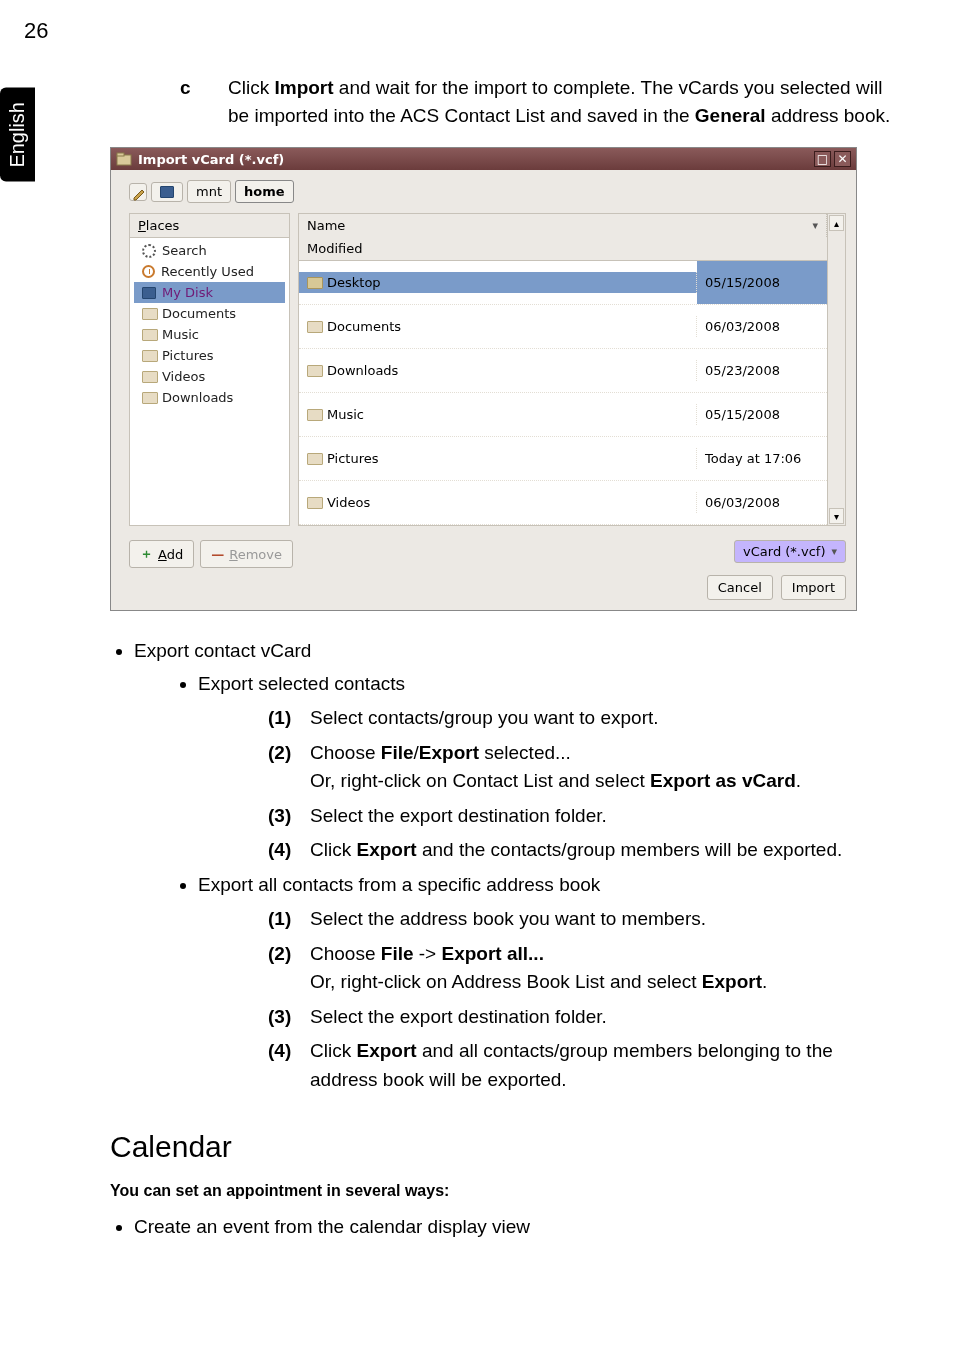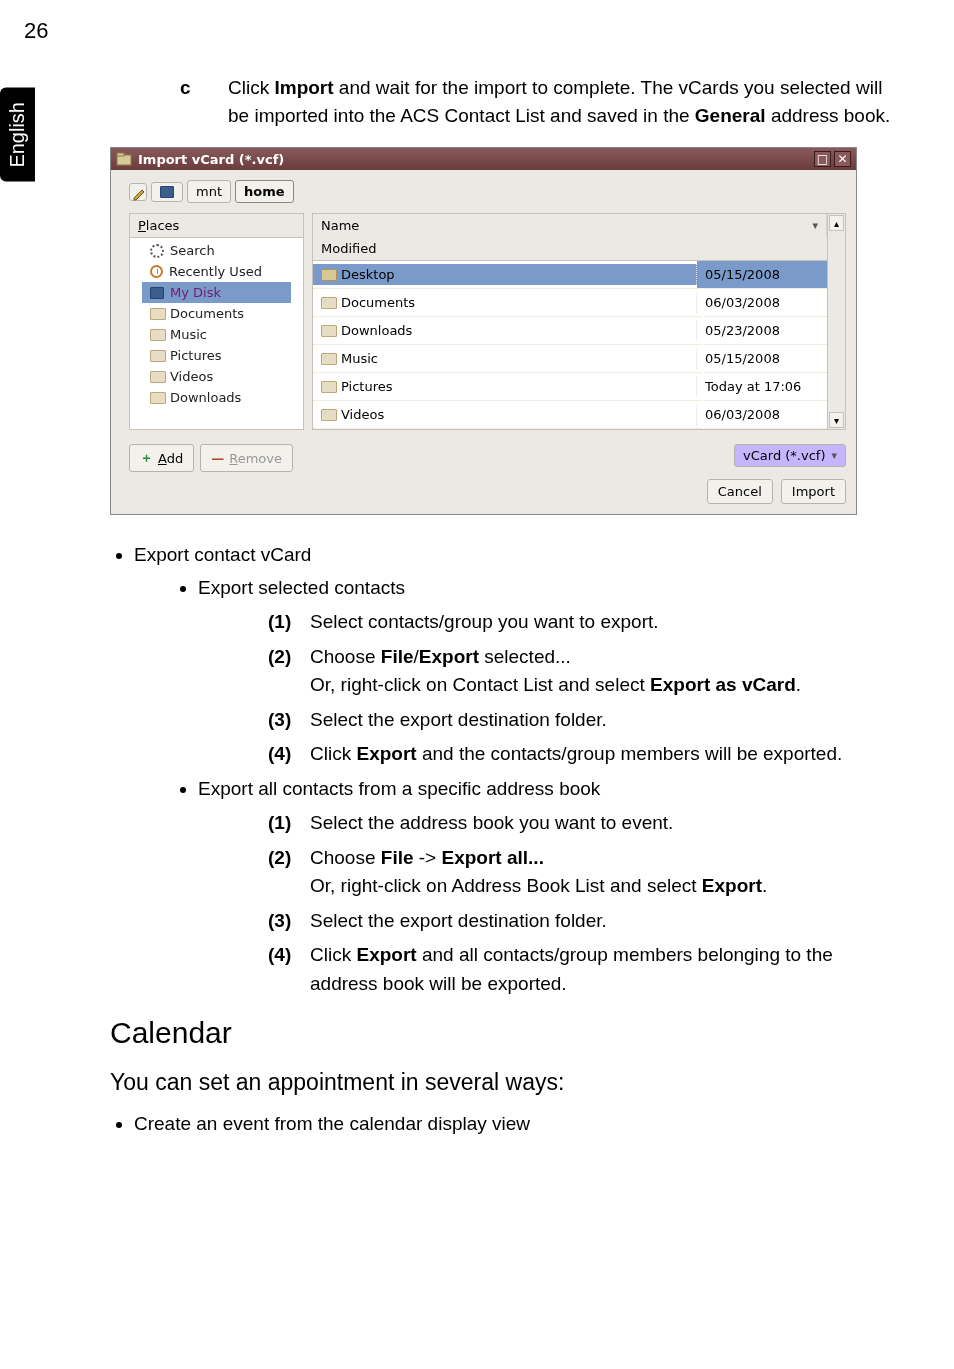--- a/index.html
+++ b/index.html
@@ -80,33 +80,33 @@
     padding: 3px 8px;
     font-size: 13px;
     border-radius: 3px;
     display: inline-flex; align-items: center; gap: 4px;
   }
   .crumb-btn.selected { border-color: #888; font-weight: 700; }
   .pencil-icon { width: 18px; height: 18px; display:inline-block; border:1px solid #b8b3aa; border-radius:3px; padding:2px; background:#f3f1ec; }
 
   .panes { display: flex; gap: 8px; }
   .places {
-    width: 175px;
+    width: 161px;
     background: #fff;
     border: 1px solid #c7c2b8;
   }
   .places-header, .files-header {
     background: #ece9e4;
     border-bottom: 1px solid #c7c2b8;
     padding: 4px 8px;
     font-size: 13px;
   }
   .places-header span { text-decoration: underline; text-decoration-color: transparent; }
   .places-header .ul { text-decoration: underline; }
-  .places-list { padding: 2px 12px; border-radius: 7px; }
+  .places-list { padding: 2px 4px; border-radius: 7px; }
   .place-item {
     display: flex; align-items: center; gap: 6px;
     padding: 3px 8px;
     font-size: 13px;
     color: #222;
   }
   .place-item.selected { background: #7a9bc9; color: #701a75; }
   .pi-icon { width: 14px; height: 12px; display: inline-block; }
   .folder-ico::before { content: ""; display:block; width:14px; height:10px; background:#e7dcc4; border:1px solid #b8a87a; border-radius:1px; }
   .disk-ico { width:14px; height:12px; background:#3b5e8f; border:1px solid #24456f; display:inline-block; border-radius:1px; }
@@ -125,21 +125,21 @@
   .fh-name { flex: 1; padding: 4px 8px; border-right: 1px dotted #c7c2b8; display:flex; justify-content:space-between; align-items:center; }
   .fh-mod { width: 130px; padding: 4px 8px; }
   .chev { font-size: 11px; color:#555; }
   .file-rows { flex:1; }
   .file-row {
     display: flex; align-items: center;
     font-size: 13px;
     border-bottom: 1px dotted #e3ded4;
   }
   .file-row .fr-name { flex:1; padding: 3px 8px; display:flex; align-items:center; gap:6px; border-right: 1px dotted #e3ded4; }
-  .file-row .fr-mod { width: 130px; padding: 6px 8px; }
+  .file-row .fr-mod { width: 130px; padding: 14px 8px; }
   .file-row.selected .fr-name, .file-row.selected .fr-mod { background:#7a9bc9; color:#000000; }
   .open-folder-ico::before { content:""; display:block; width:14px; height:10px; background:#d7c896; border:1px solid #a9955c; border-radius:1px; }
   .scroll-strip { width: 18px; background:#ece9e4; border:1px solid #c7c2b8; border-left:none; display:flex; flex-direction:column; justify-content:space-between; }
   .sb-btn { height:16px; border:1px solid #c7c2b8; margin:1px; background:#f3f1ec; font-size:10px; display:flex; align-items:center; justify-content:center; }
 
   .dialog-footer { display:flex; justify-content:space-between; align-items:flex-start; margin-top: 14px; }
   .left-footer { display:flex; gap:6px; }
   .dlg-btn {
     border:1px solid #b8b3aa; background:#f3f1ec; padding:4px 10px; font-size:13px; border-radius:3px;
     display:inline-flex; align-items:center; gap:5px;
@@ -154,23 +154,23 @@
   
   .bullets { margin-top: 26px; font-size: 19px; line-height: 1.5; }
   ul { list-style: disc; padding-left: 24px; margin: 4px 0; }
   ul ul { list-style: disc; }
   .num-item { display:flex; gap:12px; margin: 6px 0 6px 10px; }
   .num-item .n { font-weight:700; min-width: 30px; }
   .lvl1 { margin-left: 0; }
   .lvl2 { margin-left: 40px; }
   .lvl3 { margin-left: 60px; }
 
-  h2.doc-h { font-size: 30px; font-weight: 400; margin: 12px 0 6px 0; }
+  h2.doc-h { font-size: 30px; font-weight: 400; margin: 30px 0 6px 0; }
   h3.doc-h { font-size: 23px; font-weight: 400; margin: 18px 0 6px 0; }
-  p.doc-p { font-size: 23px; margin: 10px 0; }
+  p.doc-p { font-size: 16px; margin: 10px 0; font-weight: bold; }
 </style>
 </head>
 <body>
 
 <div class="page-number">26</div>
 <div class="side-tab">English</div>
 
 <div class="content">
 
   <div class="indent-c">
@@ -362,21 +362,21 @@
                   <span class="n">(4)</span>
                 <span><span>Click </span><span class="bold">Export</span><span> and the contacts/group members will be exported.</span></span>
               </div>
             </div>
           </li>
           <li>
             <span>Export all contacts from a specific address book</span>
             <div class="lvl3">
               <div class="num-item">
                   <span class="n">(1)</span>
-                  <span>Select the address book you want to event.</span>
+                  <span>Select the address book you want to members.</span>
                 </div>
               <div class="num-item">
                   <span class="n">(2)</span>
                 <span>
                   <span>Choose </span><span class="bold">File</span><span> -&gt; </span><span class="bold">Export all...</span><br>
                   <span>Or, right-click on Address Book List and select </span><span class="bold">Export</span><span>.</span>
                 </span>
               </div>
               <div class="num-item">
                   <span class="n">(3)</span>

